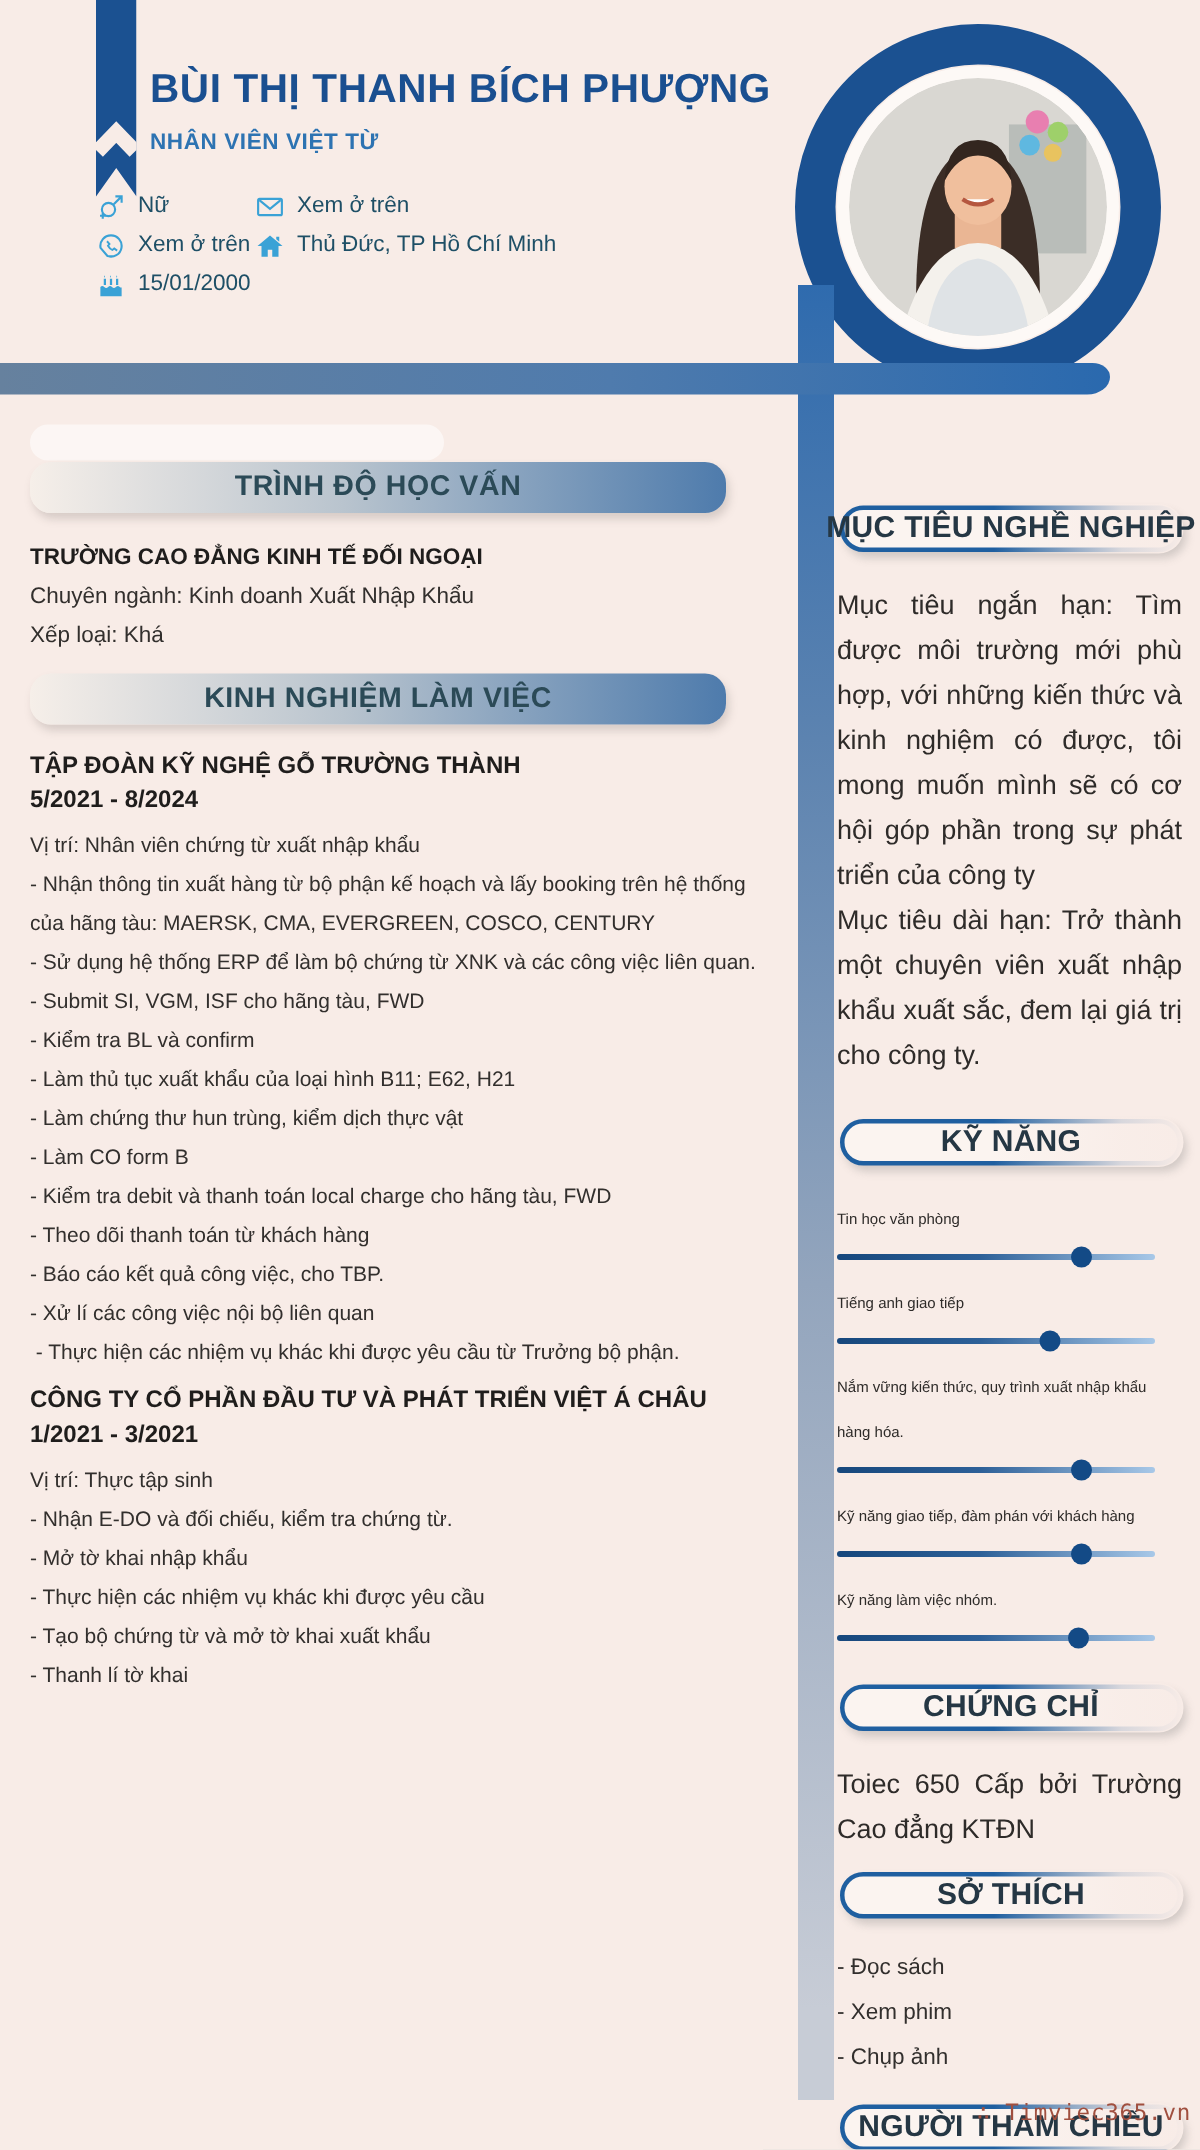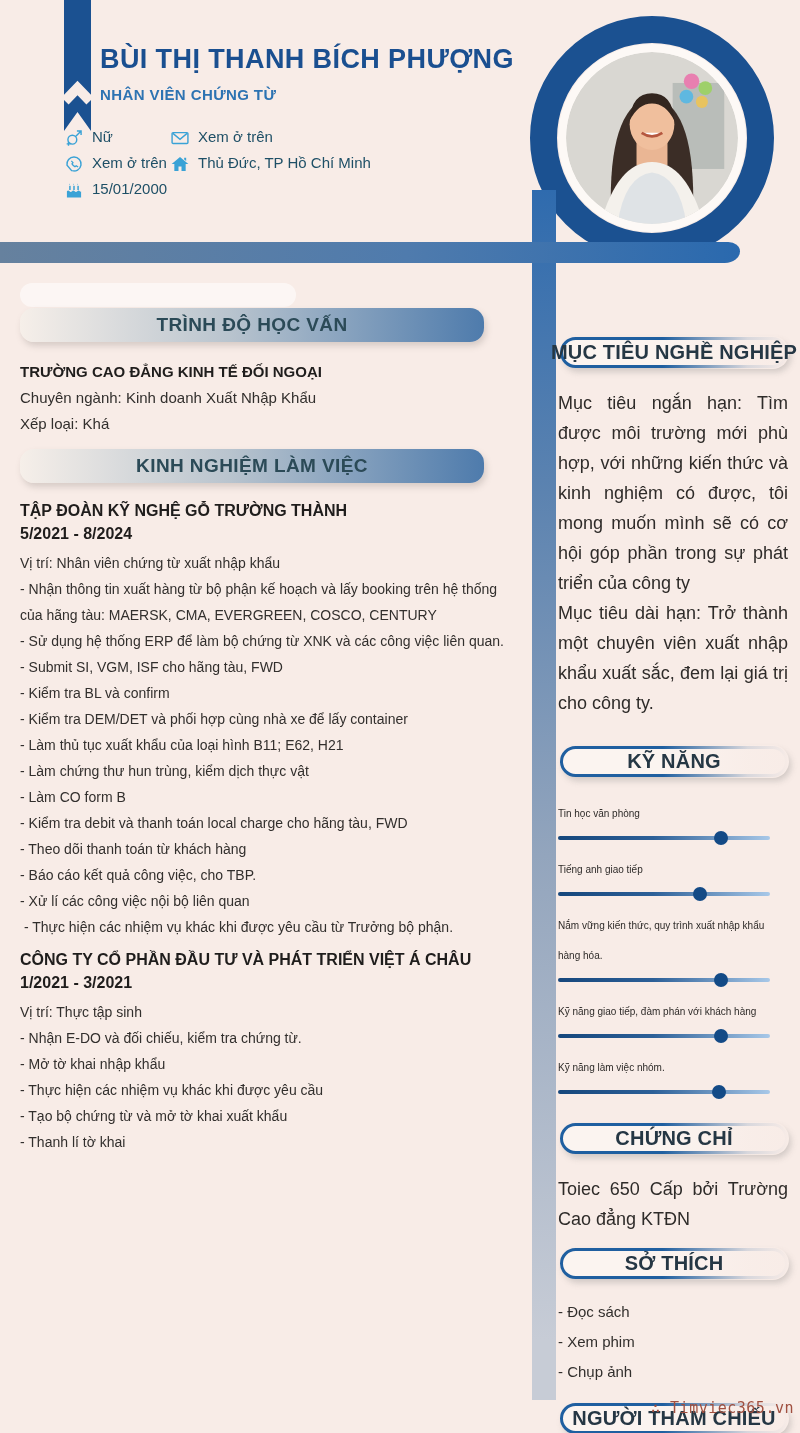--- a/index.html
+++ b/index.html
@@ -108,21 +108,21 @@
 <div class="page">
 
   <div class="ribbon">
     <svg viewBox="0 0 27 132" width="27" height="132">
       <path d="M0,0 H27 V131 L13.5,112 L0,131 Z" fill="#1b5191"></path>
       <polyline points="1,101 13.5,88 26,101" fill="none" stroke="#f8ece7" stroke-width="10"></polyline>
     </svg>
   </div>
 
   <div class="name">BÙI THỊ THANH BÍCH PHƯỢNG</div>
-  <div class="job-title">NHÂN VIÊN CHỨNG TỪ</div>
+  <div class="job-title">NHÂN VIÊN VIỆT TỪ</div>
 
   <div class="info-item" style="left:64px; top:128px;">
     <svg viewBox="0 0 24 24" fill="none" stroke="#3aa2d6" stroke-width="1.7">
       <circle cx="10" cy="14" r="5.3"></circle>
       <path d="M14.2 9.8 L20.5 3.5 M15.5 3.5 h5 v5"></path>
       <path d="M3.2 19 l4.5 0 M5.4 16.8 l0 4.5"></path>
     </svg>
     <span>Nữ</span>
   </div>
   <div class="info-item" style="left:170px; top:128px;">
@@ -201,21 +201,20 @@
     <div class="exp-block">
         <div class="job">
           <div class="job-company">TẬP ĐOÀN KỸ NGHỆ GỖ TRƯỜNG THÀNH</div>
           <div class="job-period">5/2021 - 8/2024</div>
           <div class="job-line">Vị trí: Nhân viên chứng từ xuất nhập khẩu</div>
           <div class="job-line">- Nhận thông tin xuất hàng từ bộ phận kế hoạch và lấy booking trên hệ thống</div>
           <div class="job-line">của hãng tàu: MAERSK, CMA, EVERGREEN, COSCO, CENTURY</div>
           <div class="job-line">- Sử dụng hệ thống ERP để làm bộ chứng từ XNK và các công việc liên quan.</div>
           <div class="job-line">- Submit SI, VGM, ISF cho hãng tàu, FWD</div>
           <div class="job-line">- Kiểm tra BL và confirm</div>
-          <div class="job-line">- Kiểm tra DEM/DET và phối hợp cùng nhà xe để lấy container</div>
           <div class="job-line">- Làm thủ tục xuất khẩu của loại hình B11; E62, H21</div>
           <div class="job-line">- Làm chứng thư hun trùng, kiểm dịch thực vật</div>
           <div class="job-line">- Làm CO form B</div>
           <div class="job-line">- Kiểm tra debit và thanh toán local charge cho hãng tàu, FWD</div>
           <div class="job-line">- Theo dõi thanh toán từ khách hàng</div>
           <div class="job-line">- Báo cáo kết quả công việc, cho TBP.</div>
           <div class="job-line">- Xử lí các công việc nội bộ liên quan</div>
           <div class="job-line"> - Thực hiện các nhiệm vụ khác khi được yêu cầu từ Trưởng bộ phận.</div>
         </div>
         <div class="job">

